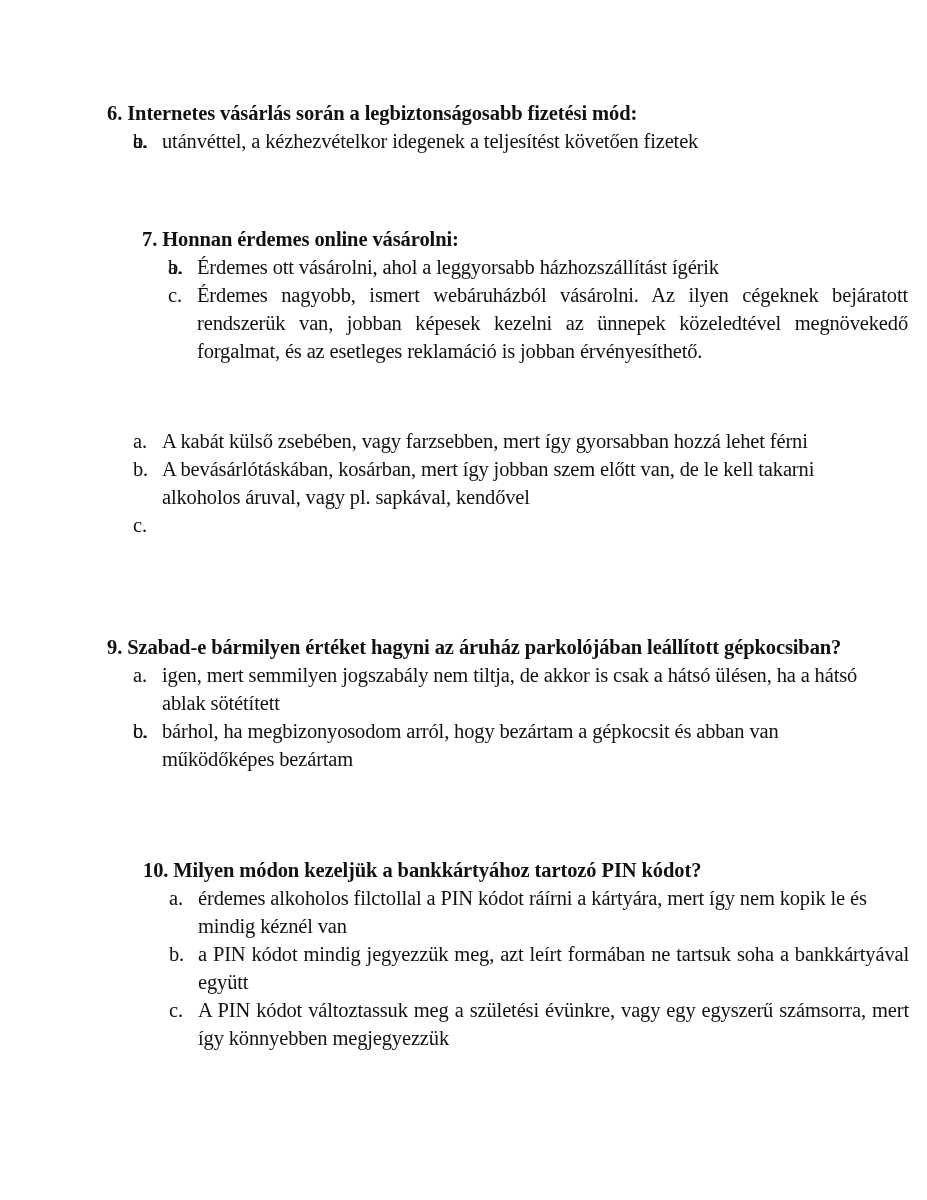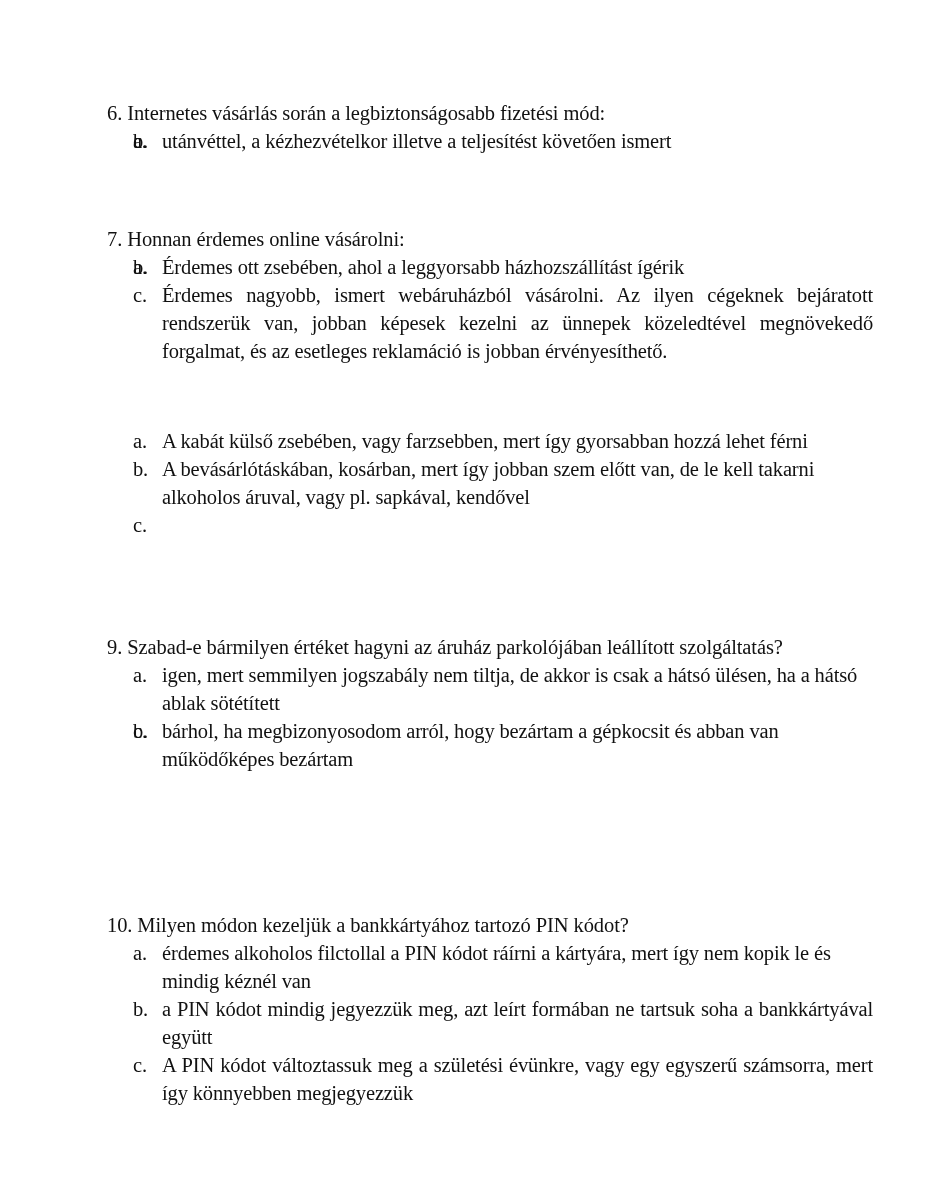--- a/index.html
+++ b/index.html
@@ -20,21 +20,21 @@
       left: 107px;
       top: 0;
       width: 766px;
     }
     .question {
       position: absolute;
       left: 0;
       width: 766px;
     }
     .q-title {
-      font-weight: normal;
+      font-weight: bold;
       font-size: 20.5px;
       line-height: 28px;
       margin: 0;
       text-align: justify;
       letter-spacing: -0.1px;
     }
     .opts {
       list-style: none;
       margin: 0;
       padding: 0;
@@ -49,58 +49,58 @@
     }
     .opt.justified {
       text-align: justify;
     }
     .opt .letter {
       position: absolute;
       left: 26px;
       top: 0;
     }
     #q6 { top: 99px; }
-    #q7 { top: 225px; }
+    #q7 { top: 225px; margin-left: 35px; }
     #q8 { top: 427px; }
     #q9 { top: 633px; }
-    #q10 { top: 911px; }
+    #q10 { top: 856px; margin-left: 36px; }
   </style>
 </head>
 <body>
 
 <div class="page">
 
   <section class="question" id="q6">
     <p class="q-title"><span>6.</span> <span>Internetes vásárlás során a legbiztonságosabb fizetési mód:</span></p>
     <ul class="opts">
       <li class="opt"><span class="letter">a.</span></li>
       <li class="opt"><span class="letter">b.</span></li>
-      <li class="opt"><span class="letter">c.</span><span>utánvéttel, a kézhezvételkor illetve a teljesítést követően ismert</span></li>
+      <li class="opt"><span class="letter">c.</span><span>utánvéttel, a kézhezvételkor idegenek a teljesítést követően fizetek</span></li>
     </ul>
   </section>
 
   <section class="question" id="q7">
     <p class="q-title"><span>7.</span> <span>Honnan érdemes online vásárolni:</span></p>
     <ul class="opts">
       <li class="opt"><span class="letter">a.</span></li>
-      <li class="opt"><span class="letter">b.</span><span>Érdemes ott zsebében, ahol a leggyorsabb házhozszállítást ígérik</span></li>
+      <li class="opt"><span class="letter">b.</span><span>Érdemes ott vásárolni, ahol a leggyorsabb házhozszállítást ígérik</span></li>
       <li class="opt justified"><span class="letter">c.</span><span>Érdemes nagyobb, ismert webáruházból vásárolni. Az ilyen cégeknek bejáratott rendszerük van, jobban képesek kezelni az ünnepek közeledtével megnövekedő forgalmat, és az esetleges reklamáció is jobban érvényesíthető.</span></li>
     </ul>
   </section>
 
   <section class="question" id="q8">
     <ul class="opts">
       <li class="opt"><span class="letter">a.</span><span>A kabát külső zsebében, vagy farzsebben, mert így gyorsabban hozzá lehet férni</span></li>
       <li class="opt"><span class="letter">b.</span><span>A bevásárlótáskában, kosárban, mert így jobban szem előtt van, de le kell takarni alkoholos áruval, vagy pl. sapkával, kendővel</span></li>
       <li class="opt"><span class="letter">c.</span></li>
     </ul>
   </section>
 
   <section class="question" id="q9">
-    <p class="q-title"><span>9.</span> <span>Szabad-e bármilyen értéket hagyni az áruház parkolójában leállított szolgáltatás?</span></p>
+    <p class="q-title"><span>9.</span> <span>Szabad-e bármilyen értéket hagyni az áruház parkolójában leállított gépkocsiban?</span></p>
     <ul class="opts">
       <li class="opt"><span class="letter">a.</span><span>igen, mert semmilyen jogszabály nem tiltja, de akkor is csak a hátsó ülésen, ha a hátsó ablak sötétített</span></li>
       <li class="opt"><span class="letter">b.</span></li>
       <li class="opt"><span class="letter">c.</span><span>bárhol, ha megbizonyosodom arról, hogy bezártam a gépkocsit és abban van működőképes bezártam</span></li>
     </ul>
   </section>
 
   <section class="question" id="q10">
     <p class="q-title"><span>10.</span> <span>Milyen módon kezeljük a bankkártyához tartozó PIN kódot?</span></p>
     <ul class="opts">

